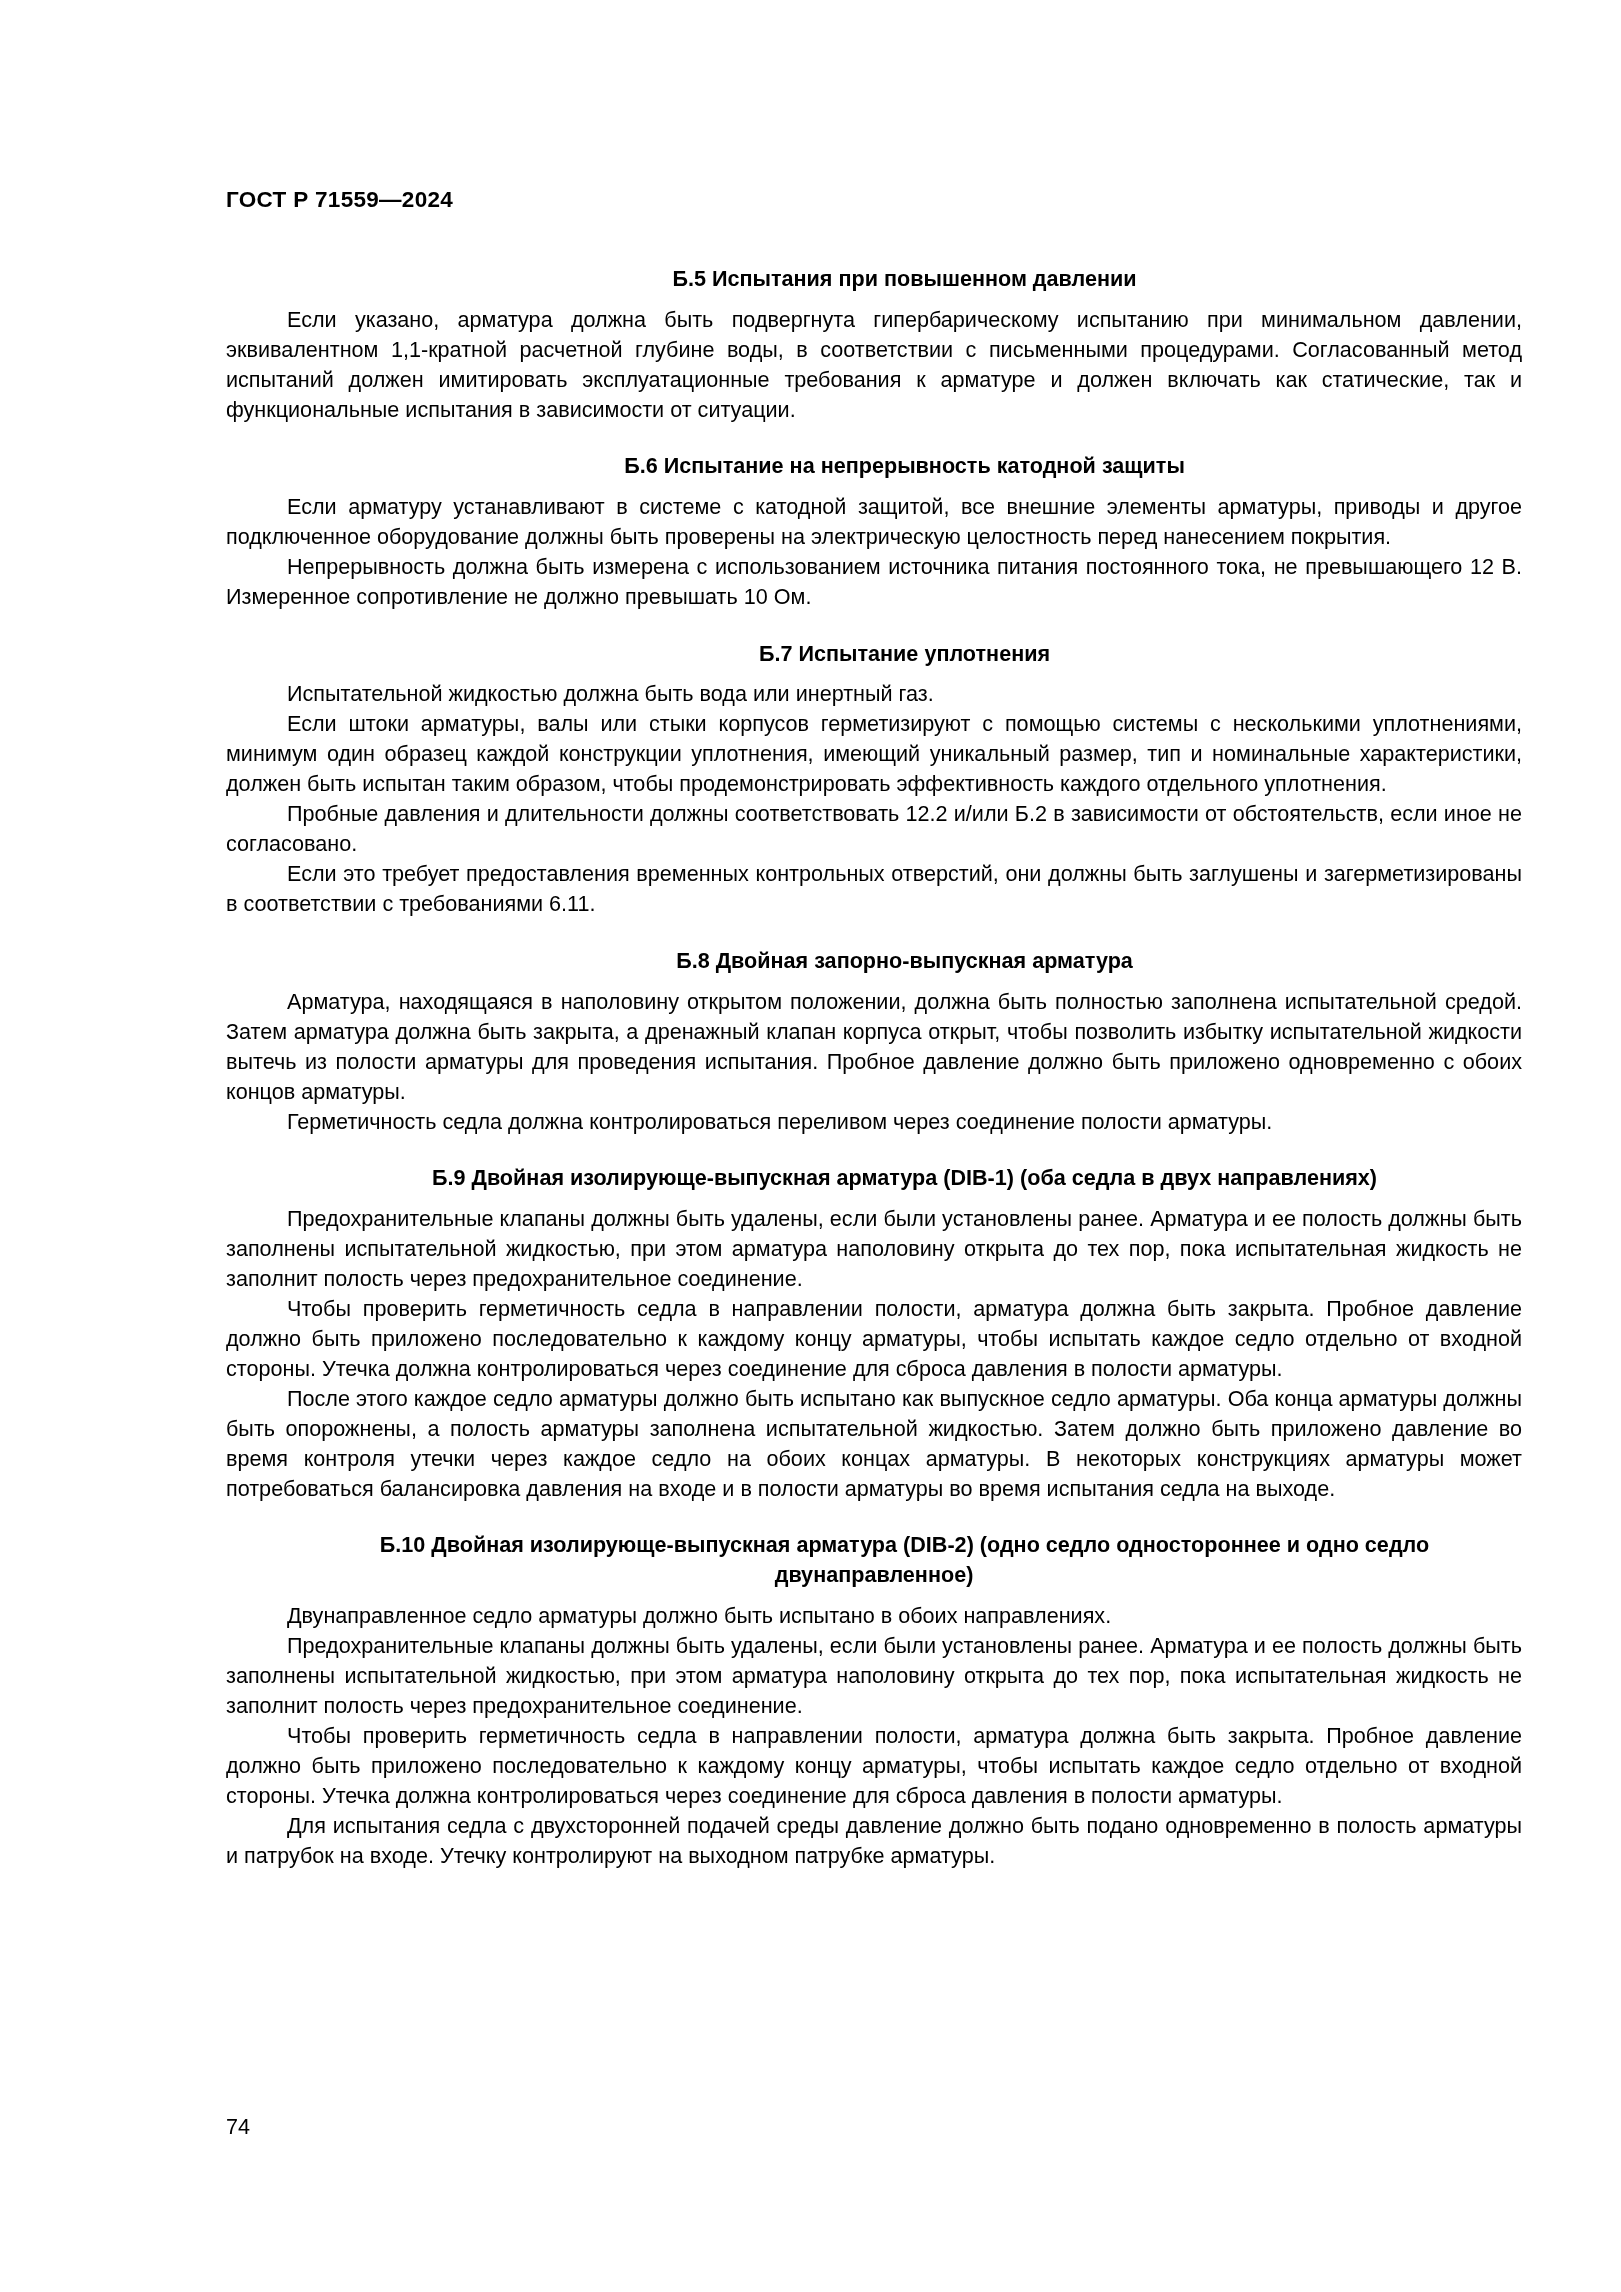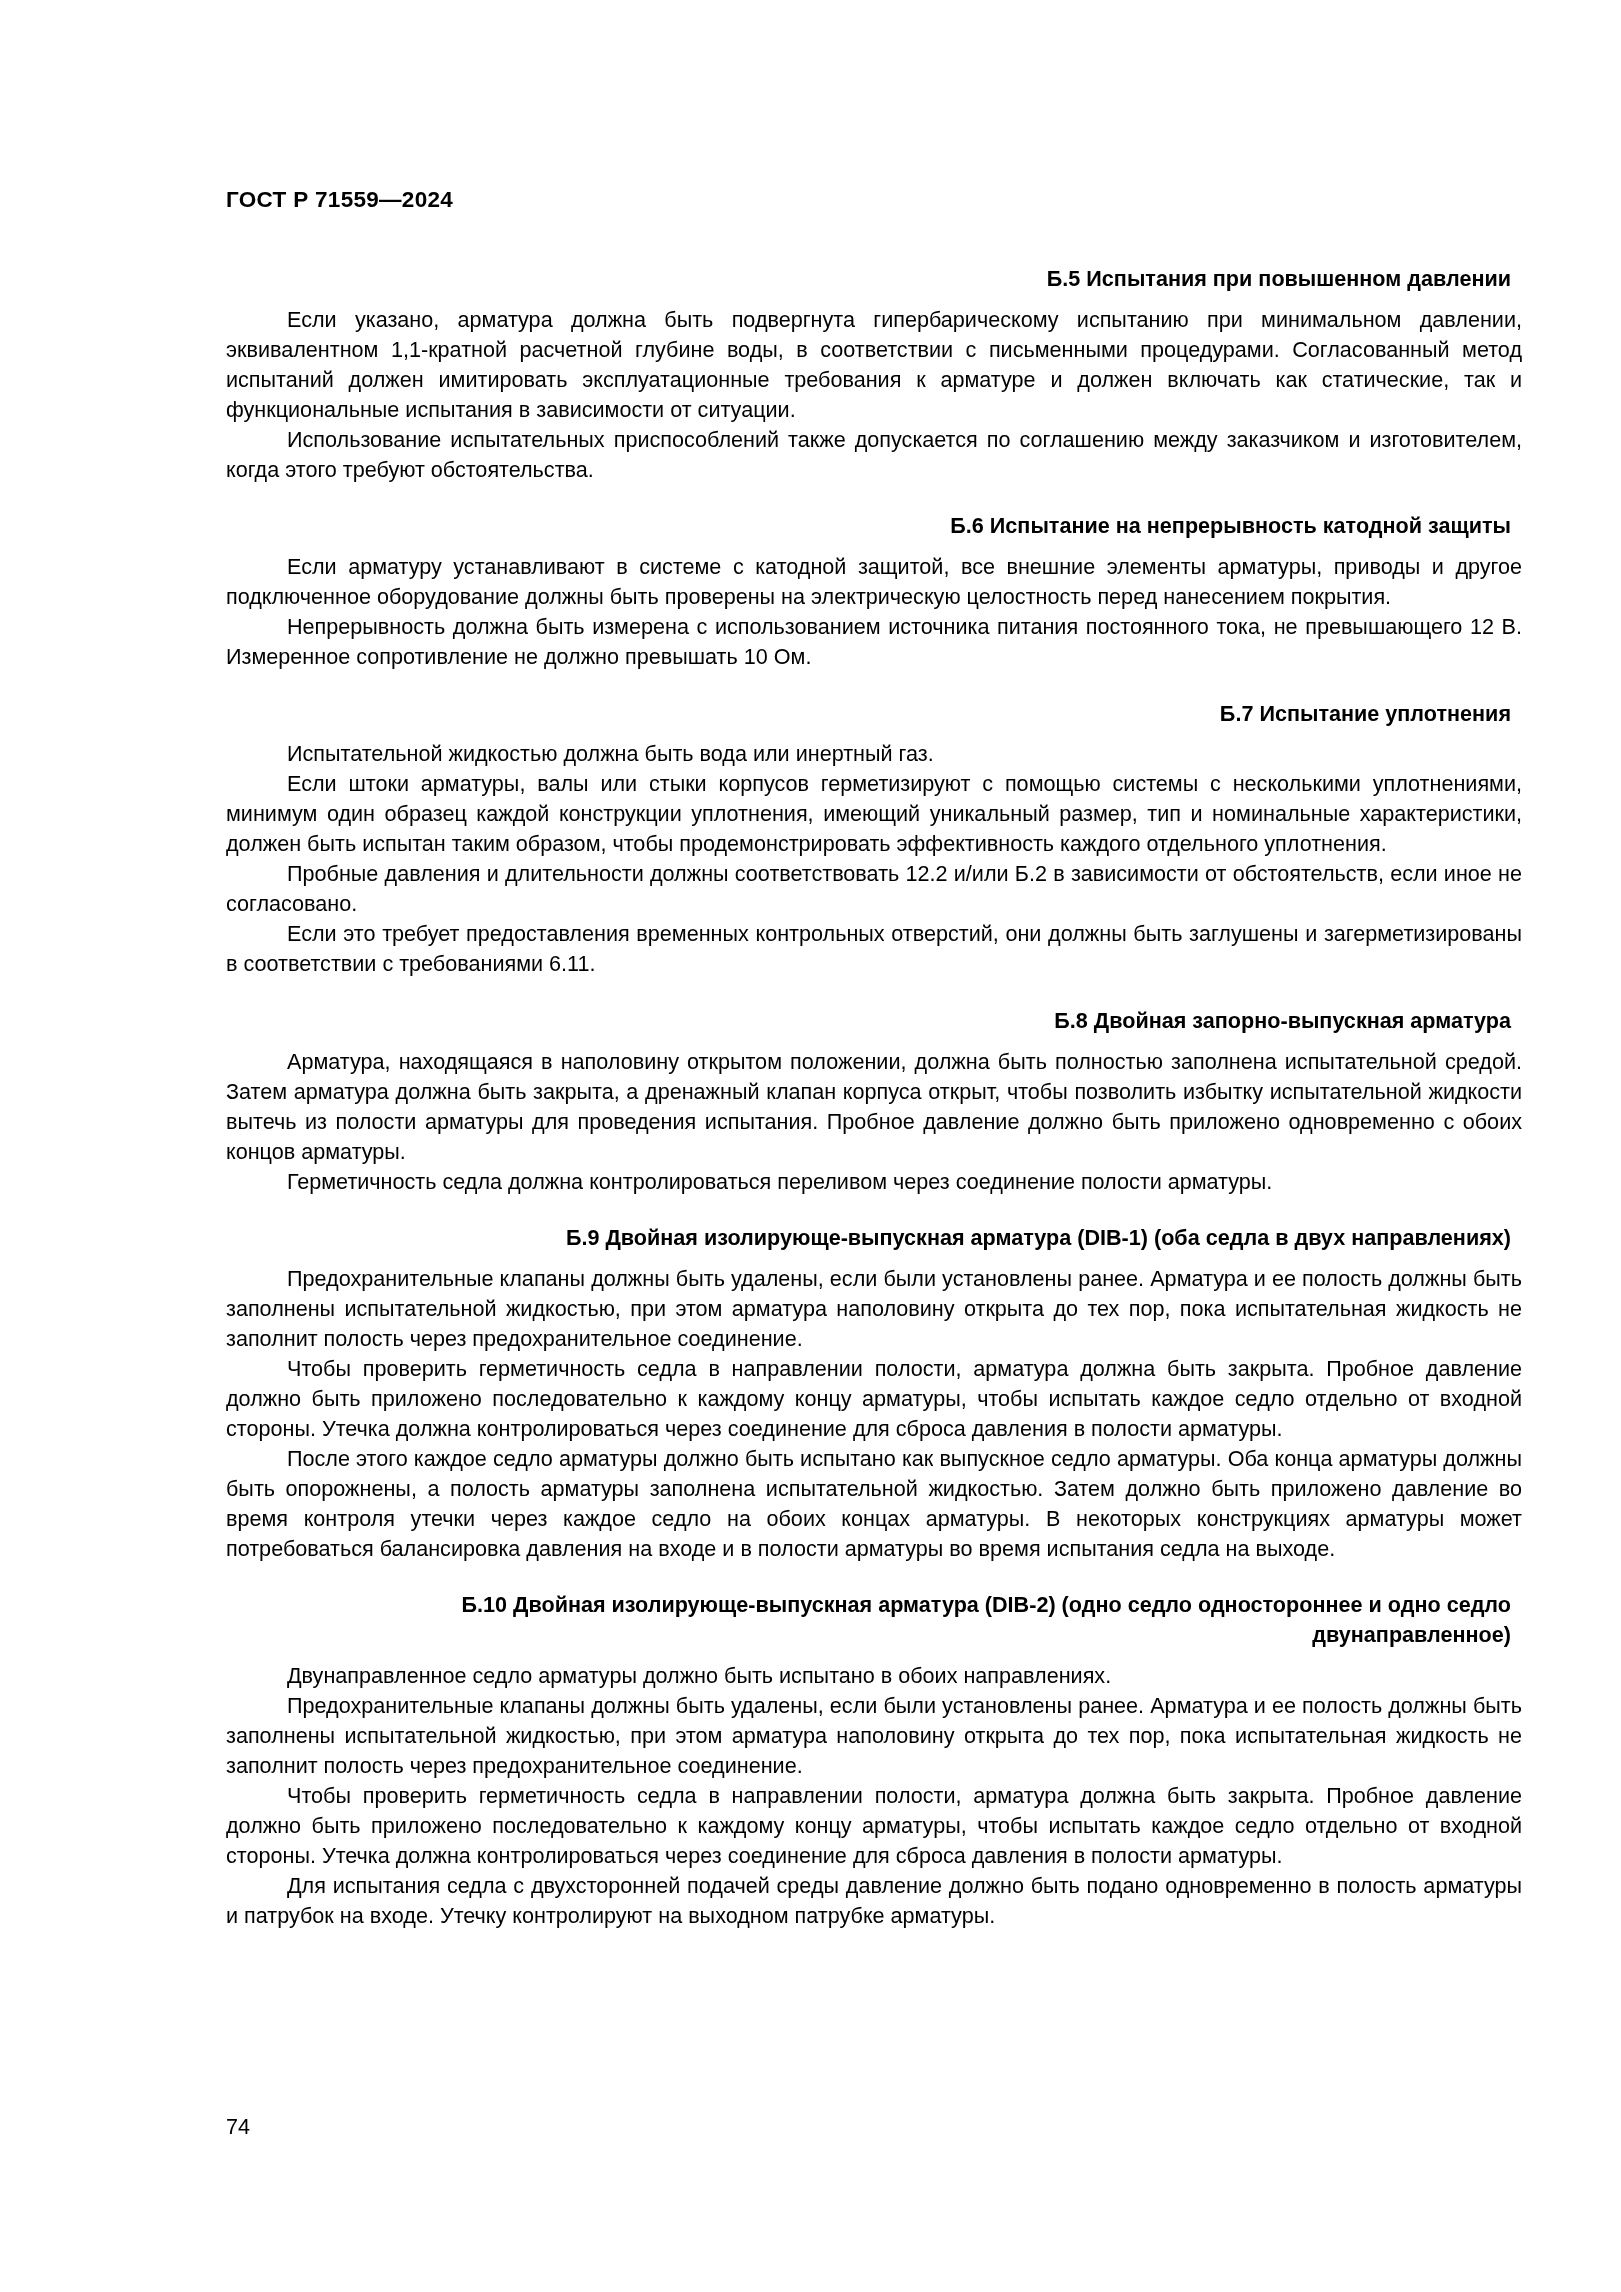--- a/index.html
+++ b/index.html
@@ -29,21 +29,21 @@
     font-size: 21.6px;
     line-height: 30px;
     text-align: justify;
     hyphens: auto;
     -webkit-hyphens: auto;
   }
   .section-heading {
     font-size: 21.6px;
     font-weight: bold;
     line-height: 30px;
-    text-align: right;
+    text-align: center;
     text-indent: 61px;
     margin-top: 26.5px;
     margin-bottom: 10.8px;
   }
   .section-heading:first-child { margin-top: 0; }
   .paragraph {
     text-indent: 61px;
     margin: 0;
   }
   .page-number {
@@ -55,21 +55,20 @@
 </style>
 </head>
 <body>
 
 <div class="page">
   <div class="doc-header">ГОСТ Р 71559—2024</div>
 
   <main class="doc-body">
       <h2 class="section-heading">Б.5 Испытания при повышенном давлении</h2>
       <p class="paragraph">Если указано, арматура должна быть подвергнута гипербарическому испытанию при минимальном давлении, эквивалентном 1,1-кратной расчетной глубине воды, в соответствии с письменными процедурами. Согласованный метод испытаний должен имитировать эксплуатационные требования к арматуре и должен включать как статические, так и функциональные испытания в зависимости от ситуации.</p>
-      <p class="paragraph">Использование испытательных приспособлений также допускается по соглашению между заказчиком и изготовителем, когда этого требуют обстоятельства.</p>
       <h2 class="section-heading">Б.6 Испытание на непрерывность катодной защиты</h2>
       <p class="paragraph">Если арматуру устанавливают в системе с катодной защитой, все внешние элементы арматуры, приводы и другое подключенное оборудование должны быть проверены на электрическую целостность перед нанесением покрытия.</p>
       <p class="paragraph">Непрерывность должна быть измерена с использованием источника питания постоянного тока, не превышающего 12 В. Измеренное сопротивление не должно превышать 10 Ом.</p>
       <h2 class="section-heading">Б.7 Испытание уплотнения</h2>
       <p class="paragraph">Испытательной жидкостью должна быть вода или инертный газ.</p>
       <p class="paragraph">Если штоки арматуры, валы или стыки корпусов герметизируют с помощью системы с несколькими уплотнениями, минимум один образец каждой конструкции уплотнения, имеющий уникальный размер, тип и номинальные характеристики, должен быть испытан таким образом, чтобы продемонстрировать эффективность каждого отдельного уплотнения.</p>
       <p class="paragraph">Пробные давления и длительности должны соответствовать 12.2 и/или Б.2 в зависимости от обстоятельств, если иное не согласовано.</p>
       <p class="paragraph">Если это требует предоставления временных контрольных отверстий, они должны быть заглушены и загерметизированы в соответствии с требованиями 6.11.</p>
       <h2 class="section-heading">Б.8 Двойная запорно-выпускная арматура</h2>
       <p class="paragraph">Арматура, находящаяся в наполовину открытом положении, должна быть полностью заполнена испытательной средой. Затем арматура должна быть закрыта, а дренажный клапан корпуса открыт, чтобы позволить избытку испытательной жидкости вытечь из полости арматуры для проведения испытания. Пробное давление должно быть приложено одновременно с обоих концов арматуры.</p>

